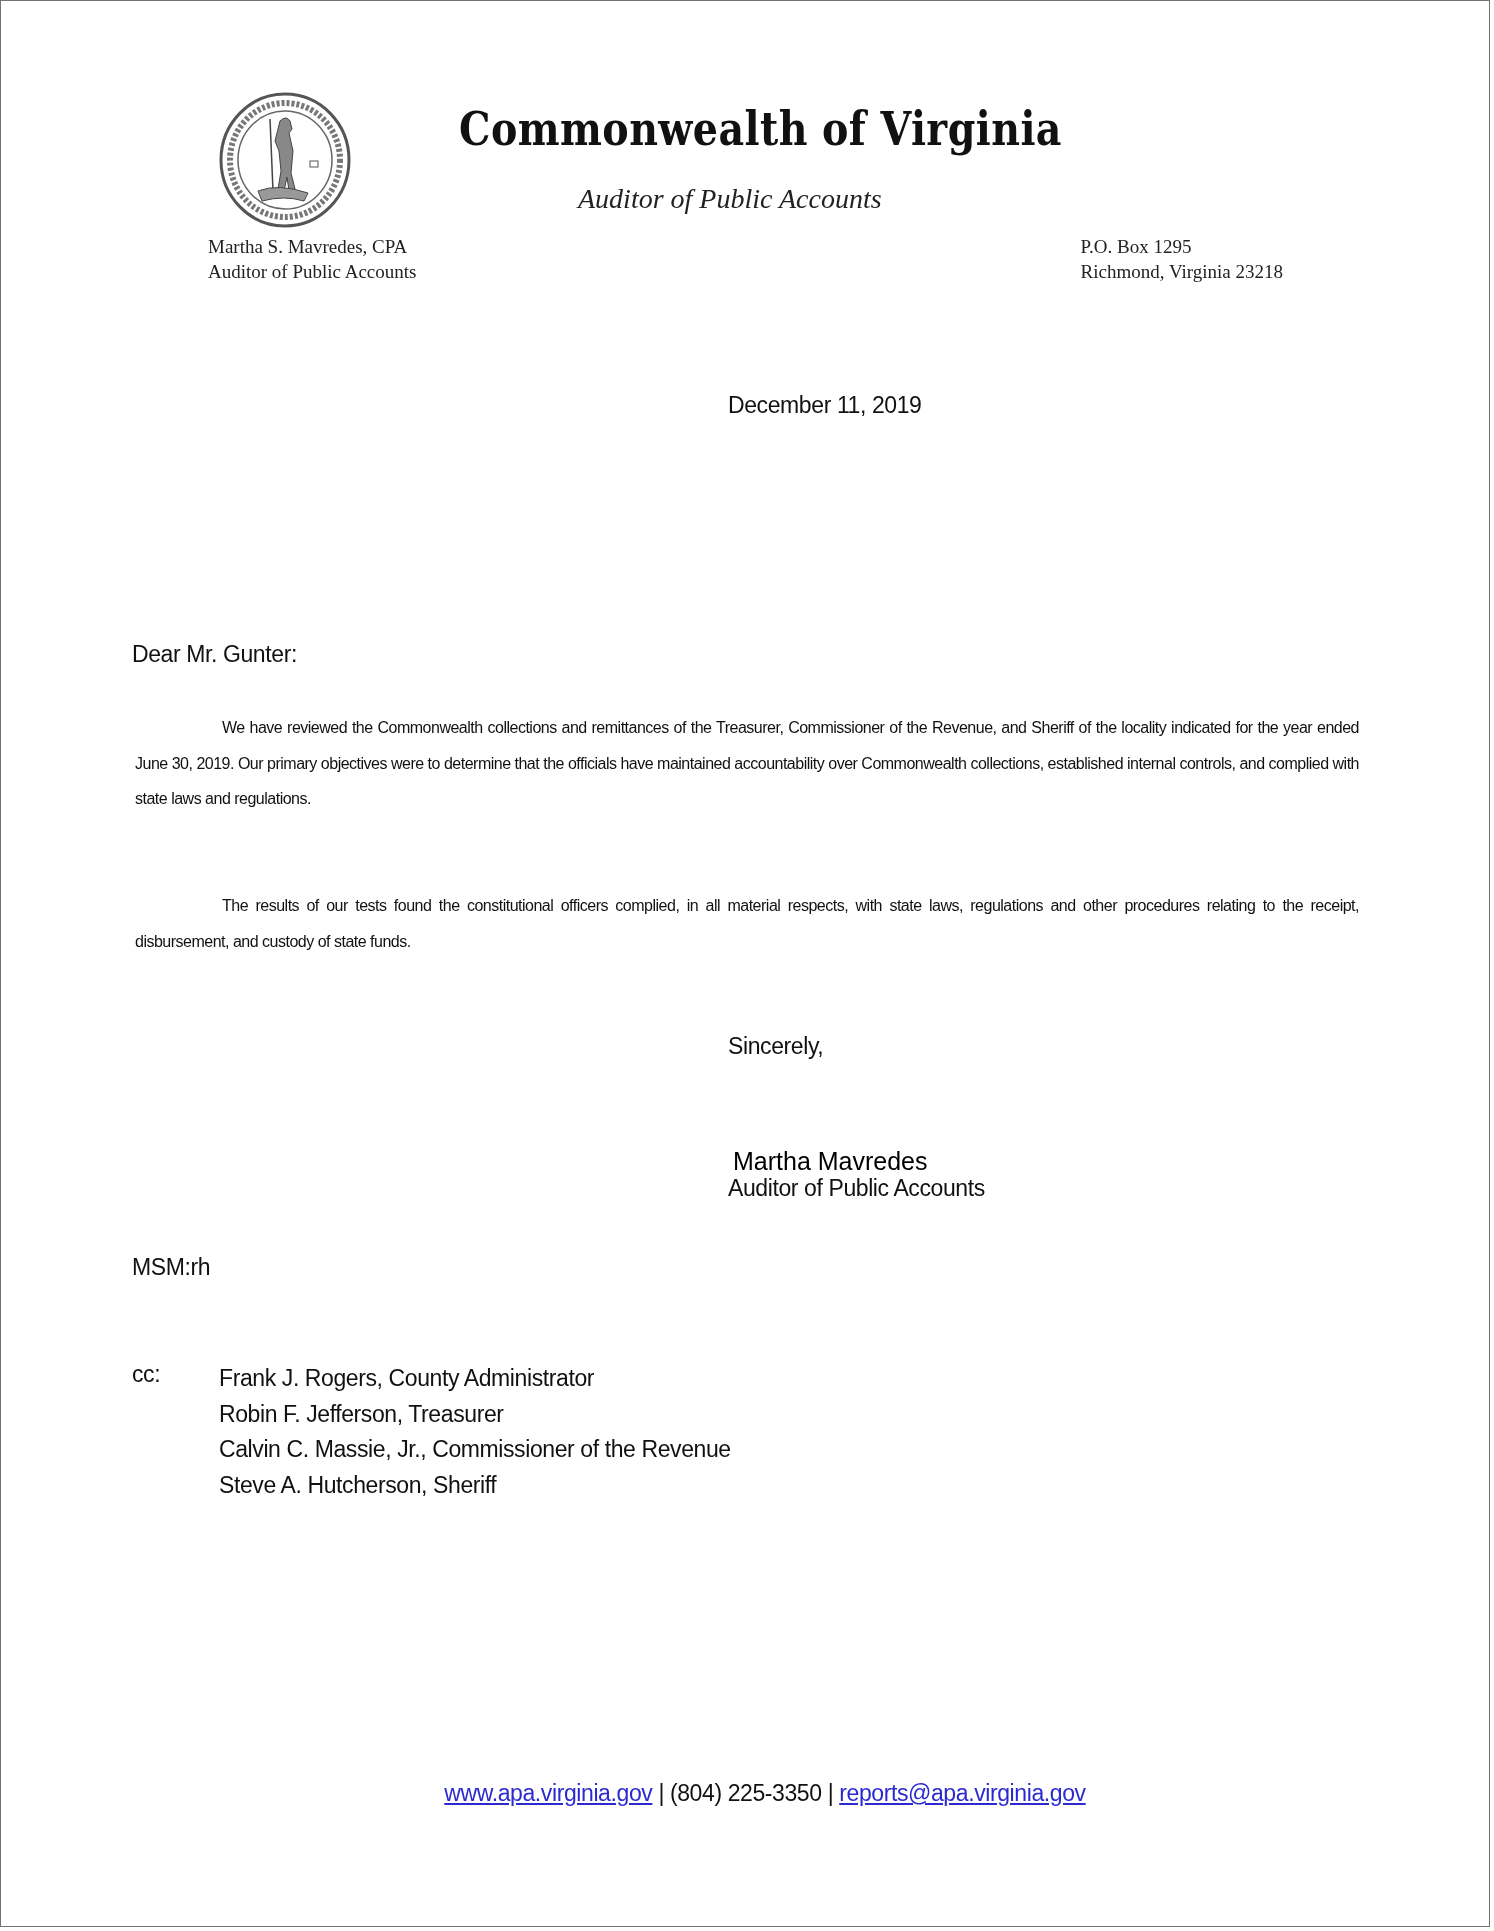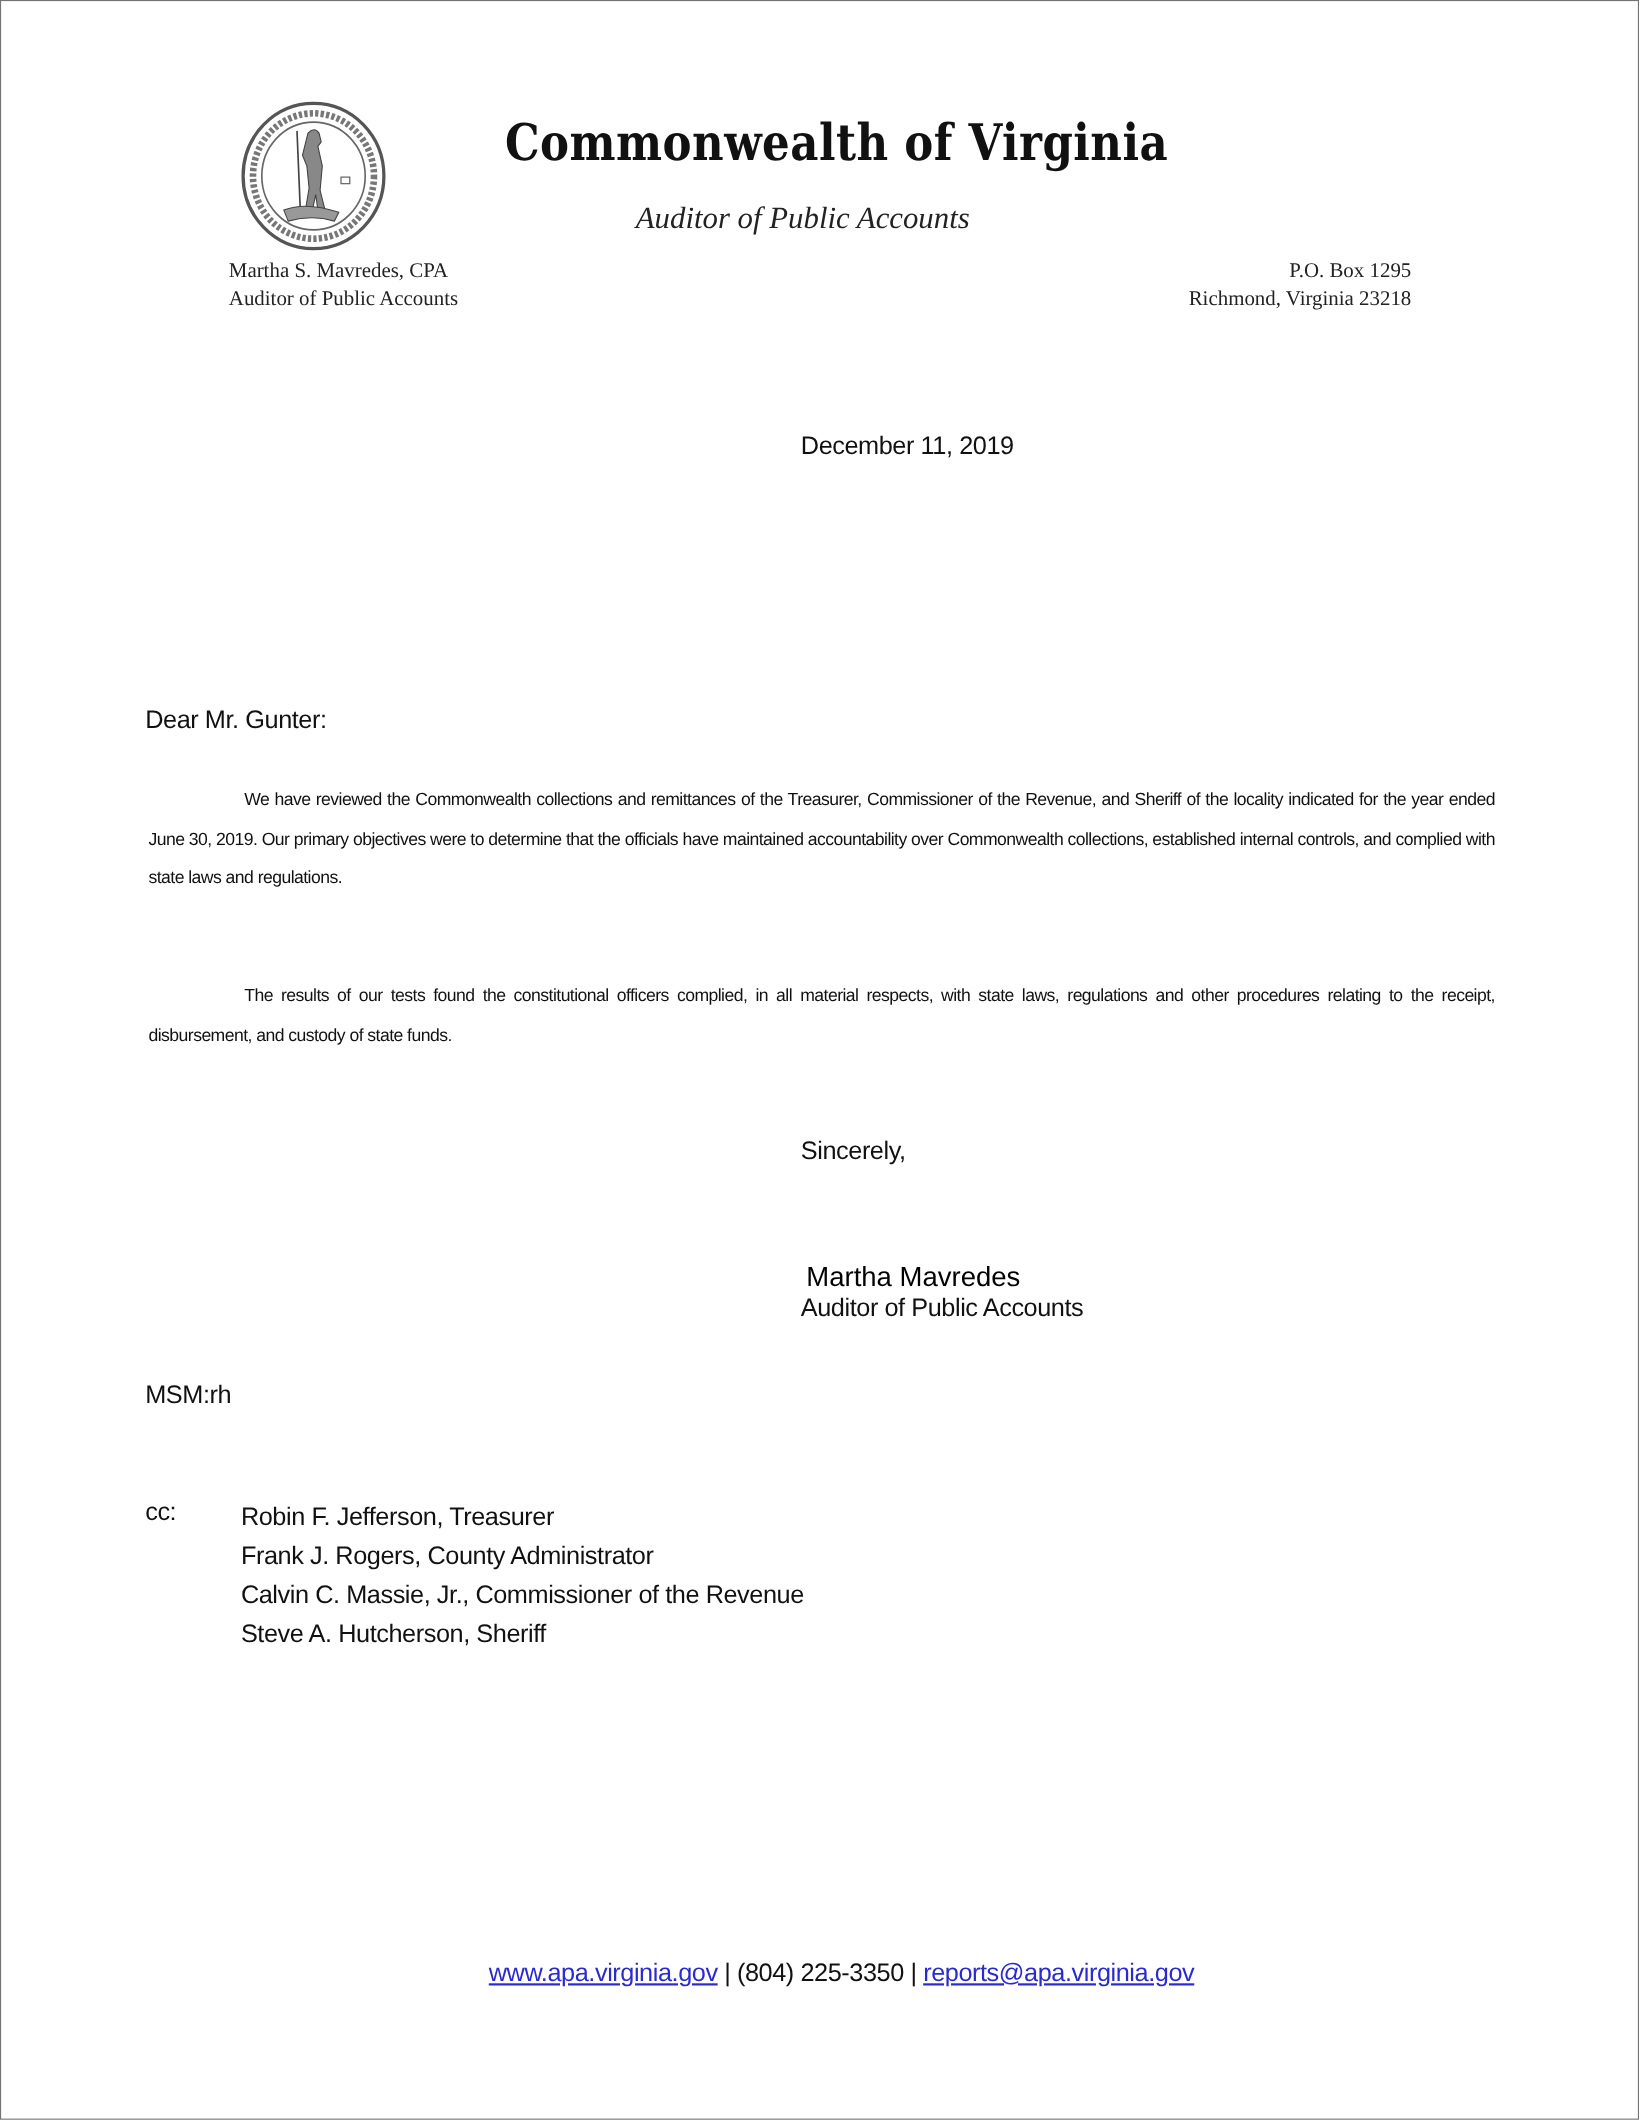--- a/index.html
+++ b/index.html
@@ -33,21 +33,21 @@
     <rect x="92" y="70" width="8" height="6" fill="none" stroke="#555" stroke-width="1"></rect>
   </svg>
 
   <div class="abs title" style="left:458px; top:101px;">Commonwealth of Virginia</div>
   <div class="abs serif subtitle" style="left:577px; top:182px;">Auditor of Public Accounts</div>
 
   <div class="abs serif hdr-small" style="left:207px; top:233px;">
     <div>Martha S. Mavredes, CPA</div>
     <div>Auditor of Public Accounts</div>
   </div>
-  <div class="abs serif hdr-small" style="right:206px; top:233px; text-align:right;">
+  <div class="abs serif hdr-small" style="right:206px; top:233px; ">
     <div>P.O. Box 1295</div>
     <div>Richmond, Virginia 23218</div>
   </div>
 
   <div class="abs sans" style="left:727px; top:391px;">December 11, 2019</div>
 
 
   <div class="abs sans" style="left:131px; top:640px;">Dear Mr. Gunter:</div>
 
   <div class="para" style="top:709px;"><span class="indent"></span><span>We have reviewed the Commonwealth collections and remittances of the Treasurer, Commissioner of the Revenue, and Sheriff of the locality indicated for the year ended June 30, 2019. Our primary objectives were to determine that the officials have maintained accountability over Commonwealth collections, established internal controls, and complied with state laws and regulations.</span></div>
@@ -56,22 +56,22 @@
 
   <div class="abs sans" style="left:727px; top:1032px;">Sincerely,</div>
 
   <div class="abs sig" style="left:732px; top:1146px;">Martha Mavredes</div>
   <div class="abs sans" style="left:727px; top:1174px;">Auditor of Public Accounts</div>
 
   <div class="abs sans" style="left:131px; top:1253px;">MSM:rh</div>
 
   <div class="abs sans" style="left:131px; top:1360px;">cc:</div>
   <div class="abs sans" style="left:218px; top:1360px; line-height:35.7px;">
+    <div>Frank J. Rogers, County Administrator</div>
     <div>Robin F. Jefferson, Treasurer</div>
-    <div>Frank J. Rogers, County Administrator</div>
     <div>Calvin C. Massie, Jr., Commissioner of the Revenue</div>
     <div>Steve A. Hutcherson, Sheriff</div>
   </div>
 
 </div>
 
 <div class="footer">
   <a href="#">www.apa.virginia.gov</a>
   <span>|</span>
   <span>(804) 225-3350</span>

